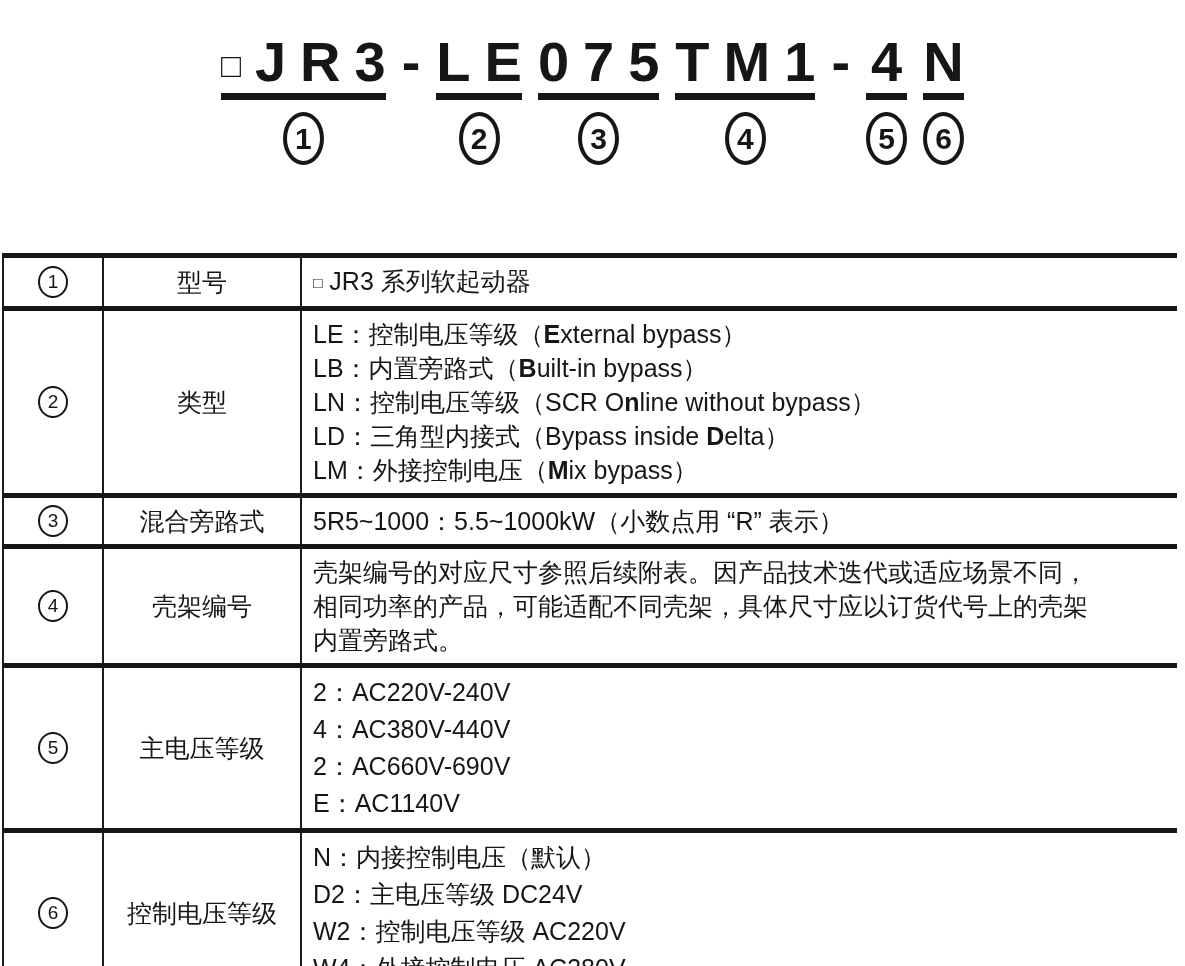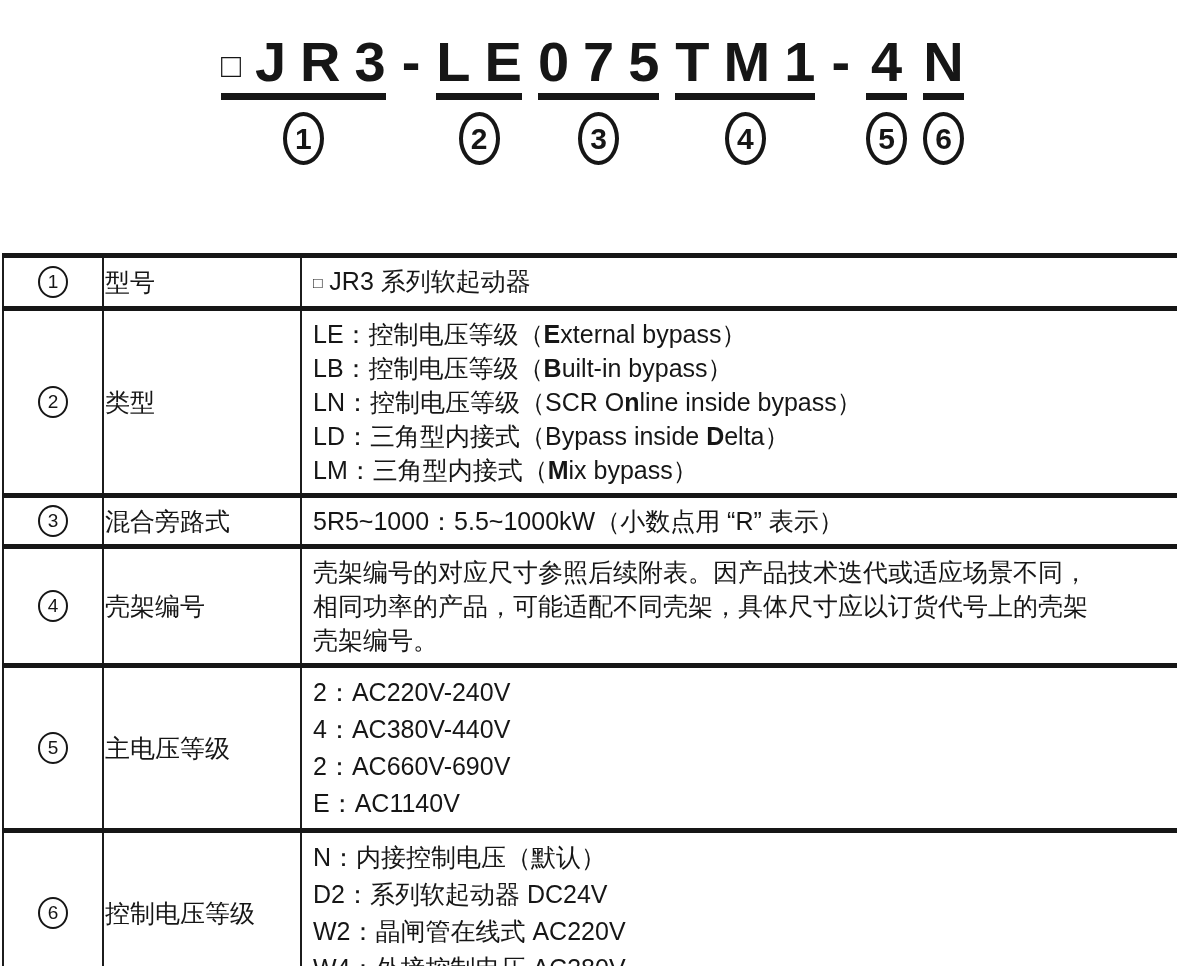--- a/index.html
+++ b/index.html
@@ -27,21 +27,21 @@
     font-size:30px;font-weight:700;margin-top:12px;
   }
   
   .spec-table{
     border-collapse:collapse;margin:88px 0 0 2px;width:1175px;
     table-layout:fixed;border-top:5px solid #161616;border-left:2px solid #1c1c1c;
   }
   .spec-table tr{border-bottom:5px solid #161616;}
   .spec-table td{vertical-align:middle;}
   td.c1{width:96px;text-align:center;border-right:2px solid #1c1c1c;}
-  td.c2{width:194px;border-right:2px solid #1c1c1c;font-size:25px;}
+  td.c2{width:194px;text-align:center;border-right:2px solid #1c1c1c;font-size:25px;}
   td.c3{padding:6px 10px 6px 11px;font-size:25px;}
   .spec-table tr:nth-child(1){height:41px;}
   .spec-table tr:nth-child(2){height:174px;}
   .spec-table tr:nth-child(3){height:43px;}
   .spec-table tr:nth-child(4){height:108px;}
   .spec-table tr:nth-child(5){height:154px;}
   .spec-table tr:nth-child(6){height:144px;}
   .line{line-height:34px;white-space:nowrap;}
   .spec-table tr:nth-child(5) .line,
   .spec-table tr:nth-child(6) .line{line-height:37px;}
@@ -126,56 +126,56 @@
         <td class="c2">型号</td>
         <td class="c3">
           <div class="line"><span class="small-square">□</span><span> JR3 系列软起动器</span></div>
         </td>
       </tr>
       <tr>
         <td class="c1"><span class="circle-sm">2</span></td>
         <td class="c2">类型</td>
         <td class="c3">
           <div class="line"><span>LE：控制电压等级（</span><span class="bold-run">E</span><span>xternal bypass）</span></div>
-          <div class="line"><span>LB：控制电压等级（</span><span class="bold-run">B</span><span>uilt-in bypass）</span></div>
-          <div class="line"><span>LN：控制电压等级（SCR O</span><span class="bold-run">n</span><span>line inside bypass）</span></div>
+          <div class="line"><span>LB：内置旁路式（</span><span class="bold-run">B</span><span>uilt-in bypass）</span></div>
+          <div class="line"><span>LN：控制电压等级（SCR O</span><span class="bold-run">n</span><span>line without bypass）</span></div>
           <div class="line"><span>LD：三角型内接式（Bypass inside </span><span class="bold-run">D</span><span>elta）</span></div>
-          <div class="line"><span>LM：三角型内接式（</span><span class="bold-run">M</span><span>ix bypass）</span></div>
+          <div class="line"><span>LM：外接控制电压（</span><span class="bold-run">M</span><span>ix bypass）</span></div>
         </td>
       </tr>
       <tr>
         <td class="c1"><span class="circle-sm">3</span></td>
         <td class="c2">混合旁路式</td>
         <td class="c3">
           <div class="line"><span>5R5~1000：5.5~1000kW（小数点用 “R” 表示）</span></div>
         </td>
       </tr>
       <tr>
         <td class="c1"><span class="circle-sm">4</span></td>
         <td class="c2">壳架编号</td>
         <td class="c3">
           <div class="line"><span>壳架编号的对应尺寸参照后续附表。因产品技术迭代或适应场景不同，</span></div>
           <div class="line"><span>相同功率的产品，可能适配不同壳架，具体尺寸应以订货代号上的壳架</span></div>
-          <div class="line"><span>壳架编号。</span></div>
+          <div class="line"><span>内置旁路式。</span></div>
         </td>
       </tr>
       <tr>
         <td class="c1"><span class="circle-sm">5</span></td>
         <td class="c2">主电压等级</td>
         <td class="c3">
           <div class="line"><span>2：AC220V-240V</span></div>
           <div class="line"><span>4：AC380V-440V</span></div>
           <div class="line"><span>2：AC660V-690V</span></div>
           <div class="line"><span>E：AC1140V</span></div>
         </td>
       </tr>
       <tr>
         <td class="c1"><span class="circle-sm">6</span></td>
         <td class="c2">控制电压等级</td>
         <td class="c3">
           <div class="line"><span>N：内接控制电压（默认）</span></div>
-          <div class="line"><span>D2：系列软起动器 DC24V</span></div>
-          <div class="line"><span>W2：晶闸管在线式 AC220V</span></div>
+          <div class="line"><span>D2：主电压等级 DC24V</span></div>
+          <div class="line"><span>W2：控制电压等级 AC220V</span></div>
           <div class="line"><span>W4：外接控制电压 AC380V</span></div>
         </td>
       </tr>
     </tbody>
 </table>
 
 </body></html>

